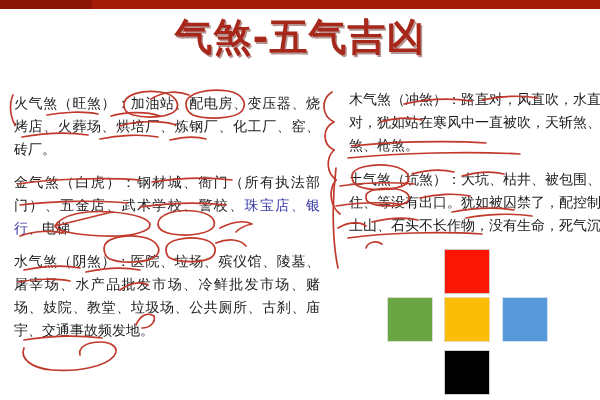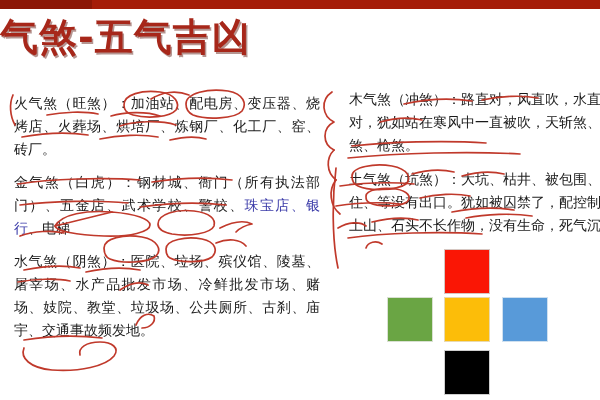--- a/index.html
+++ b/index.html
@@ -35,20 +35,21 @@
     left: 0; top: 0;
     width: 92px;
     height: 9px;
     background: #8c1605;
   }
   
   .title {
     position: absolute;
     left: 0; top: 14px;
     width: 600px;
+    text-align: center;
     font-size: 38px;
     line-height: 46px;
     font-weight: bold;
     color: #a7271a;
     letter-spacing: 1px;
     text-shadow: 1.5px 1.5px 0 rgba(90,20,10,0.45);
     white-space: nowrap;
   }
   
   .col-left {

